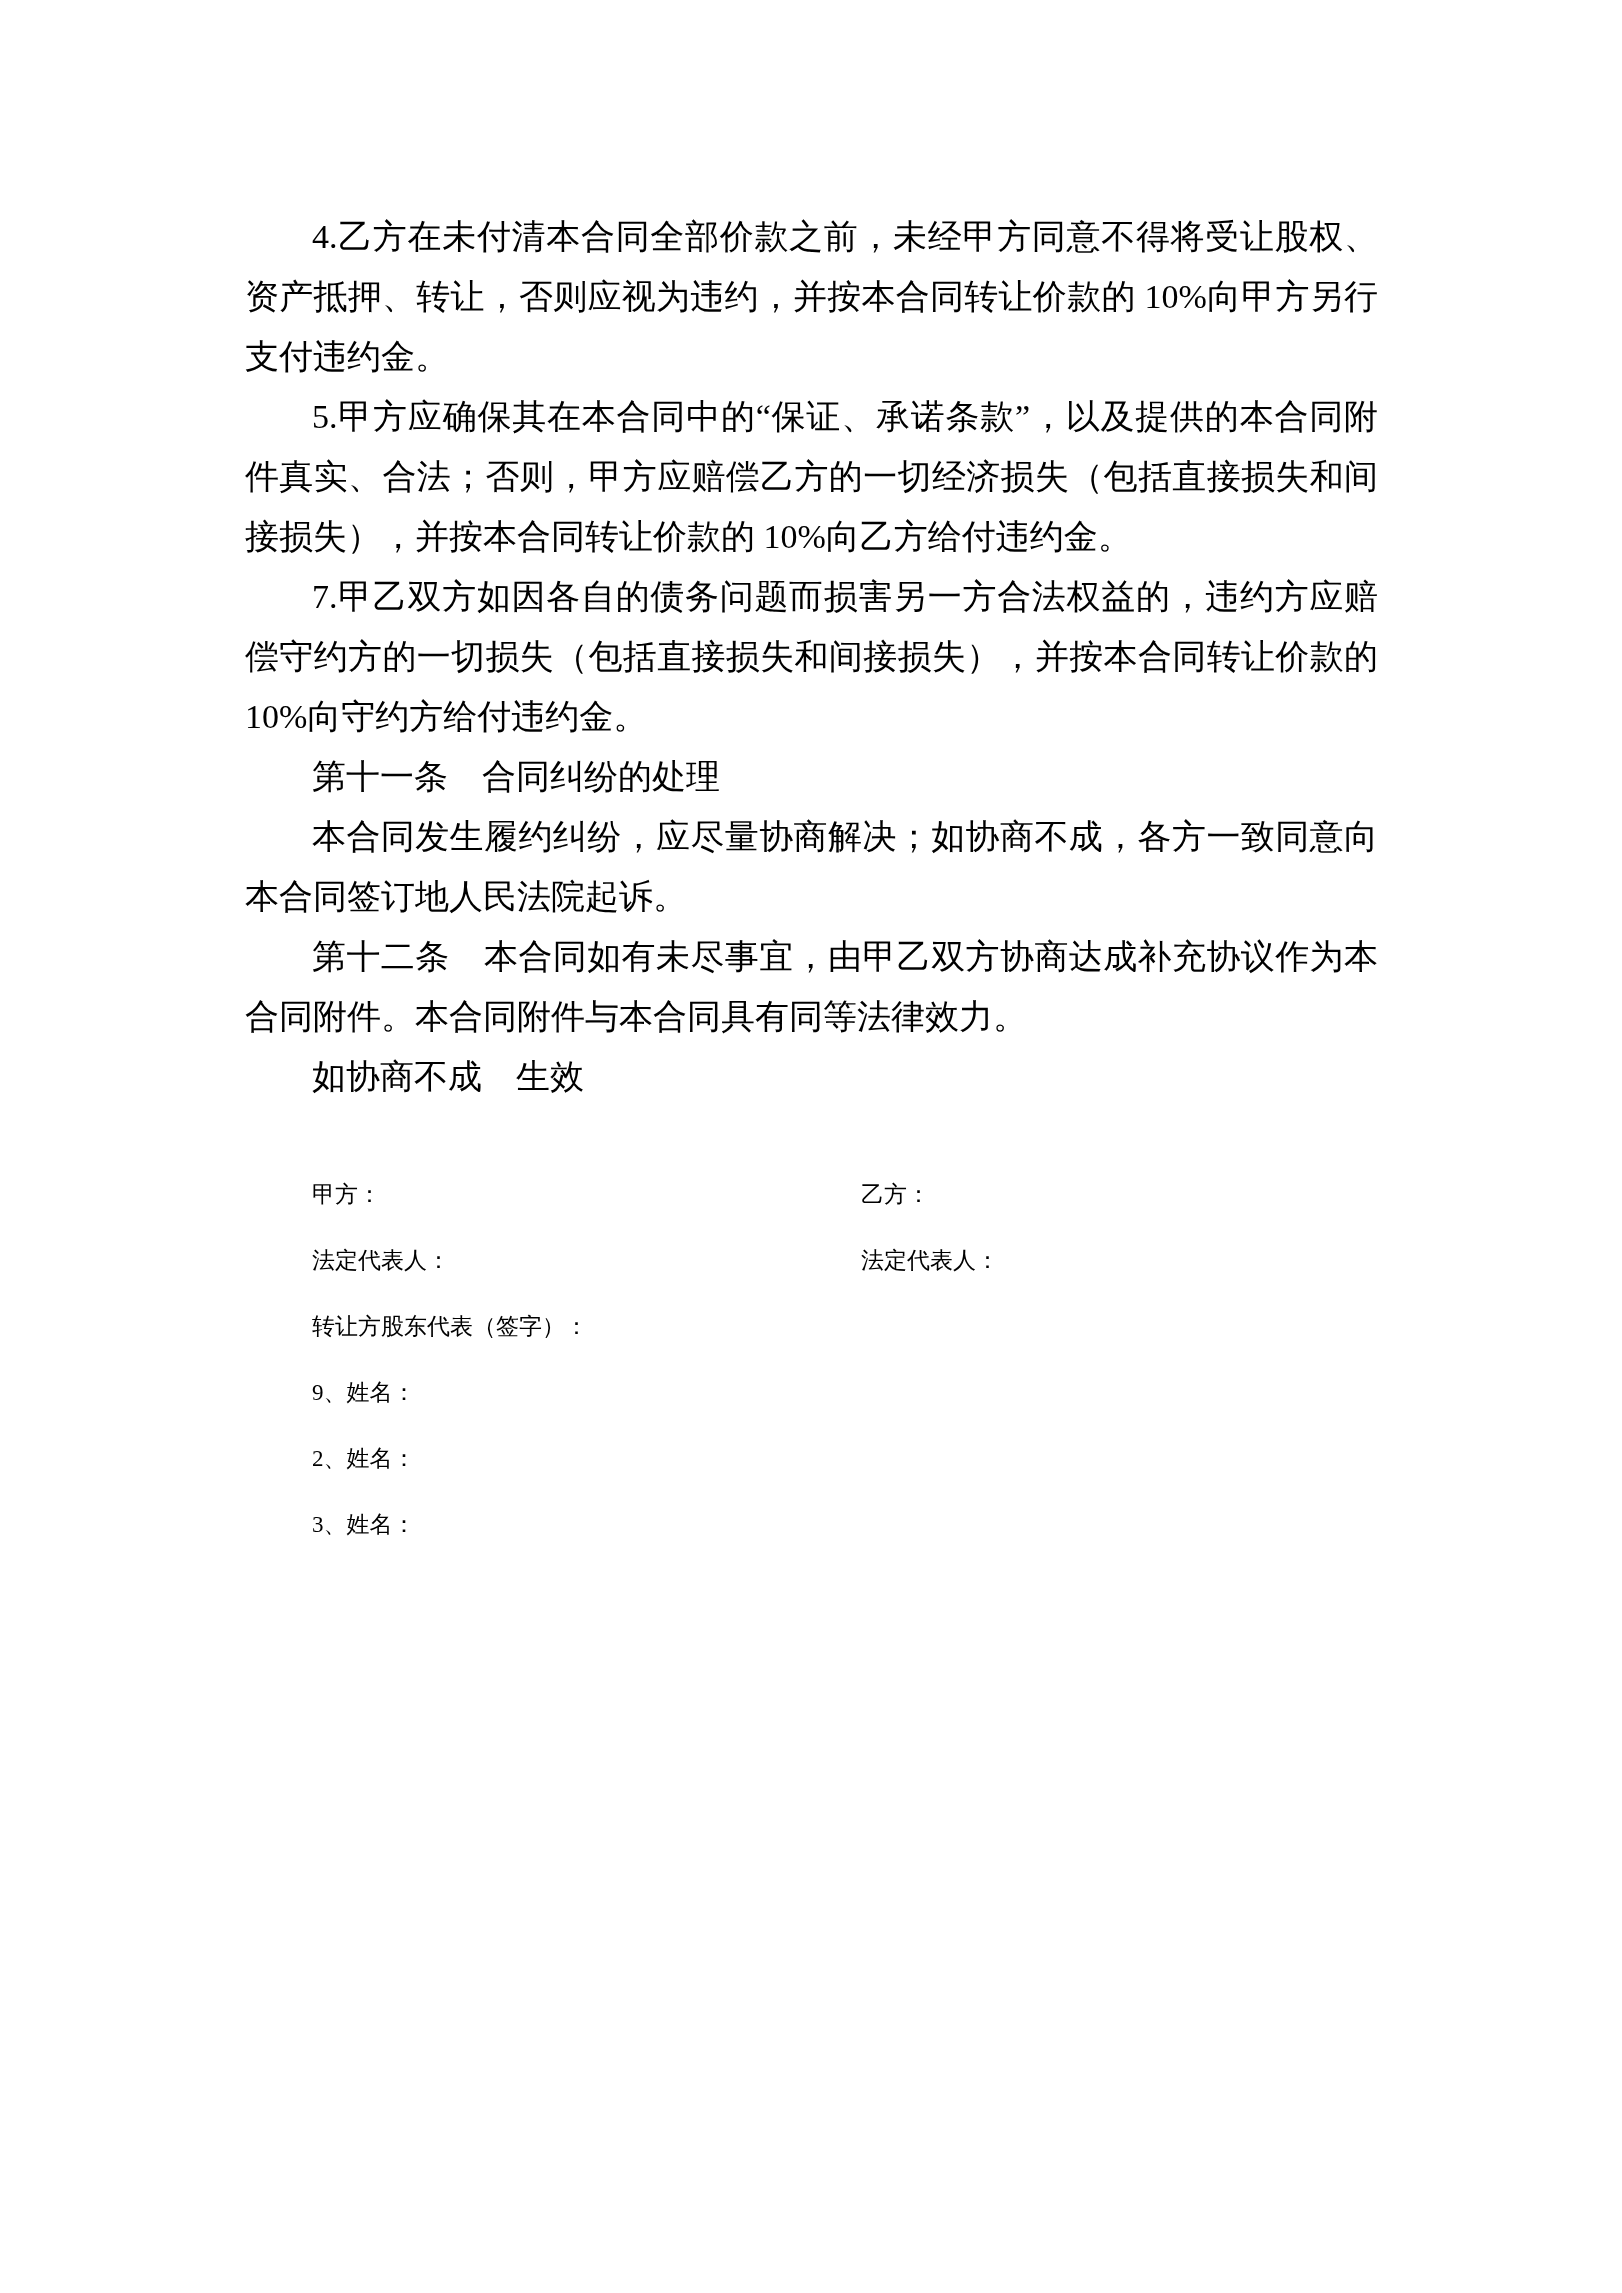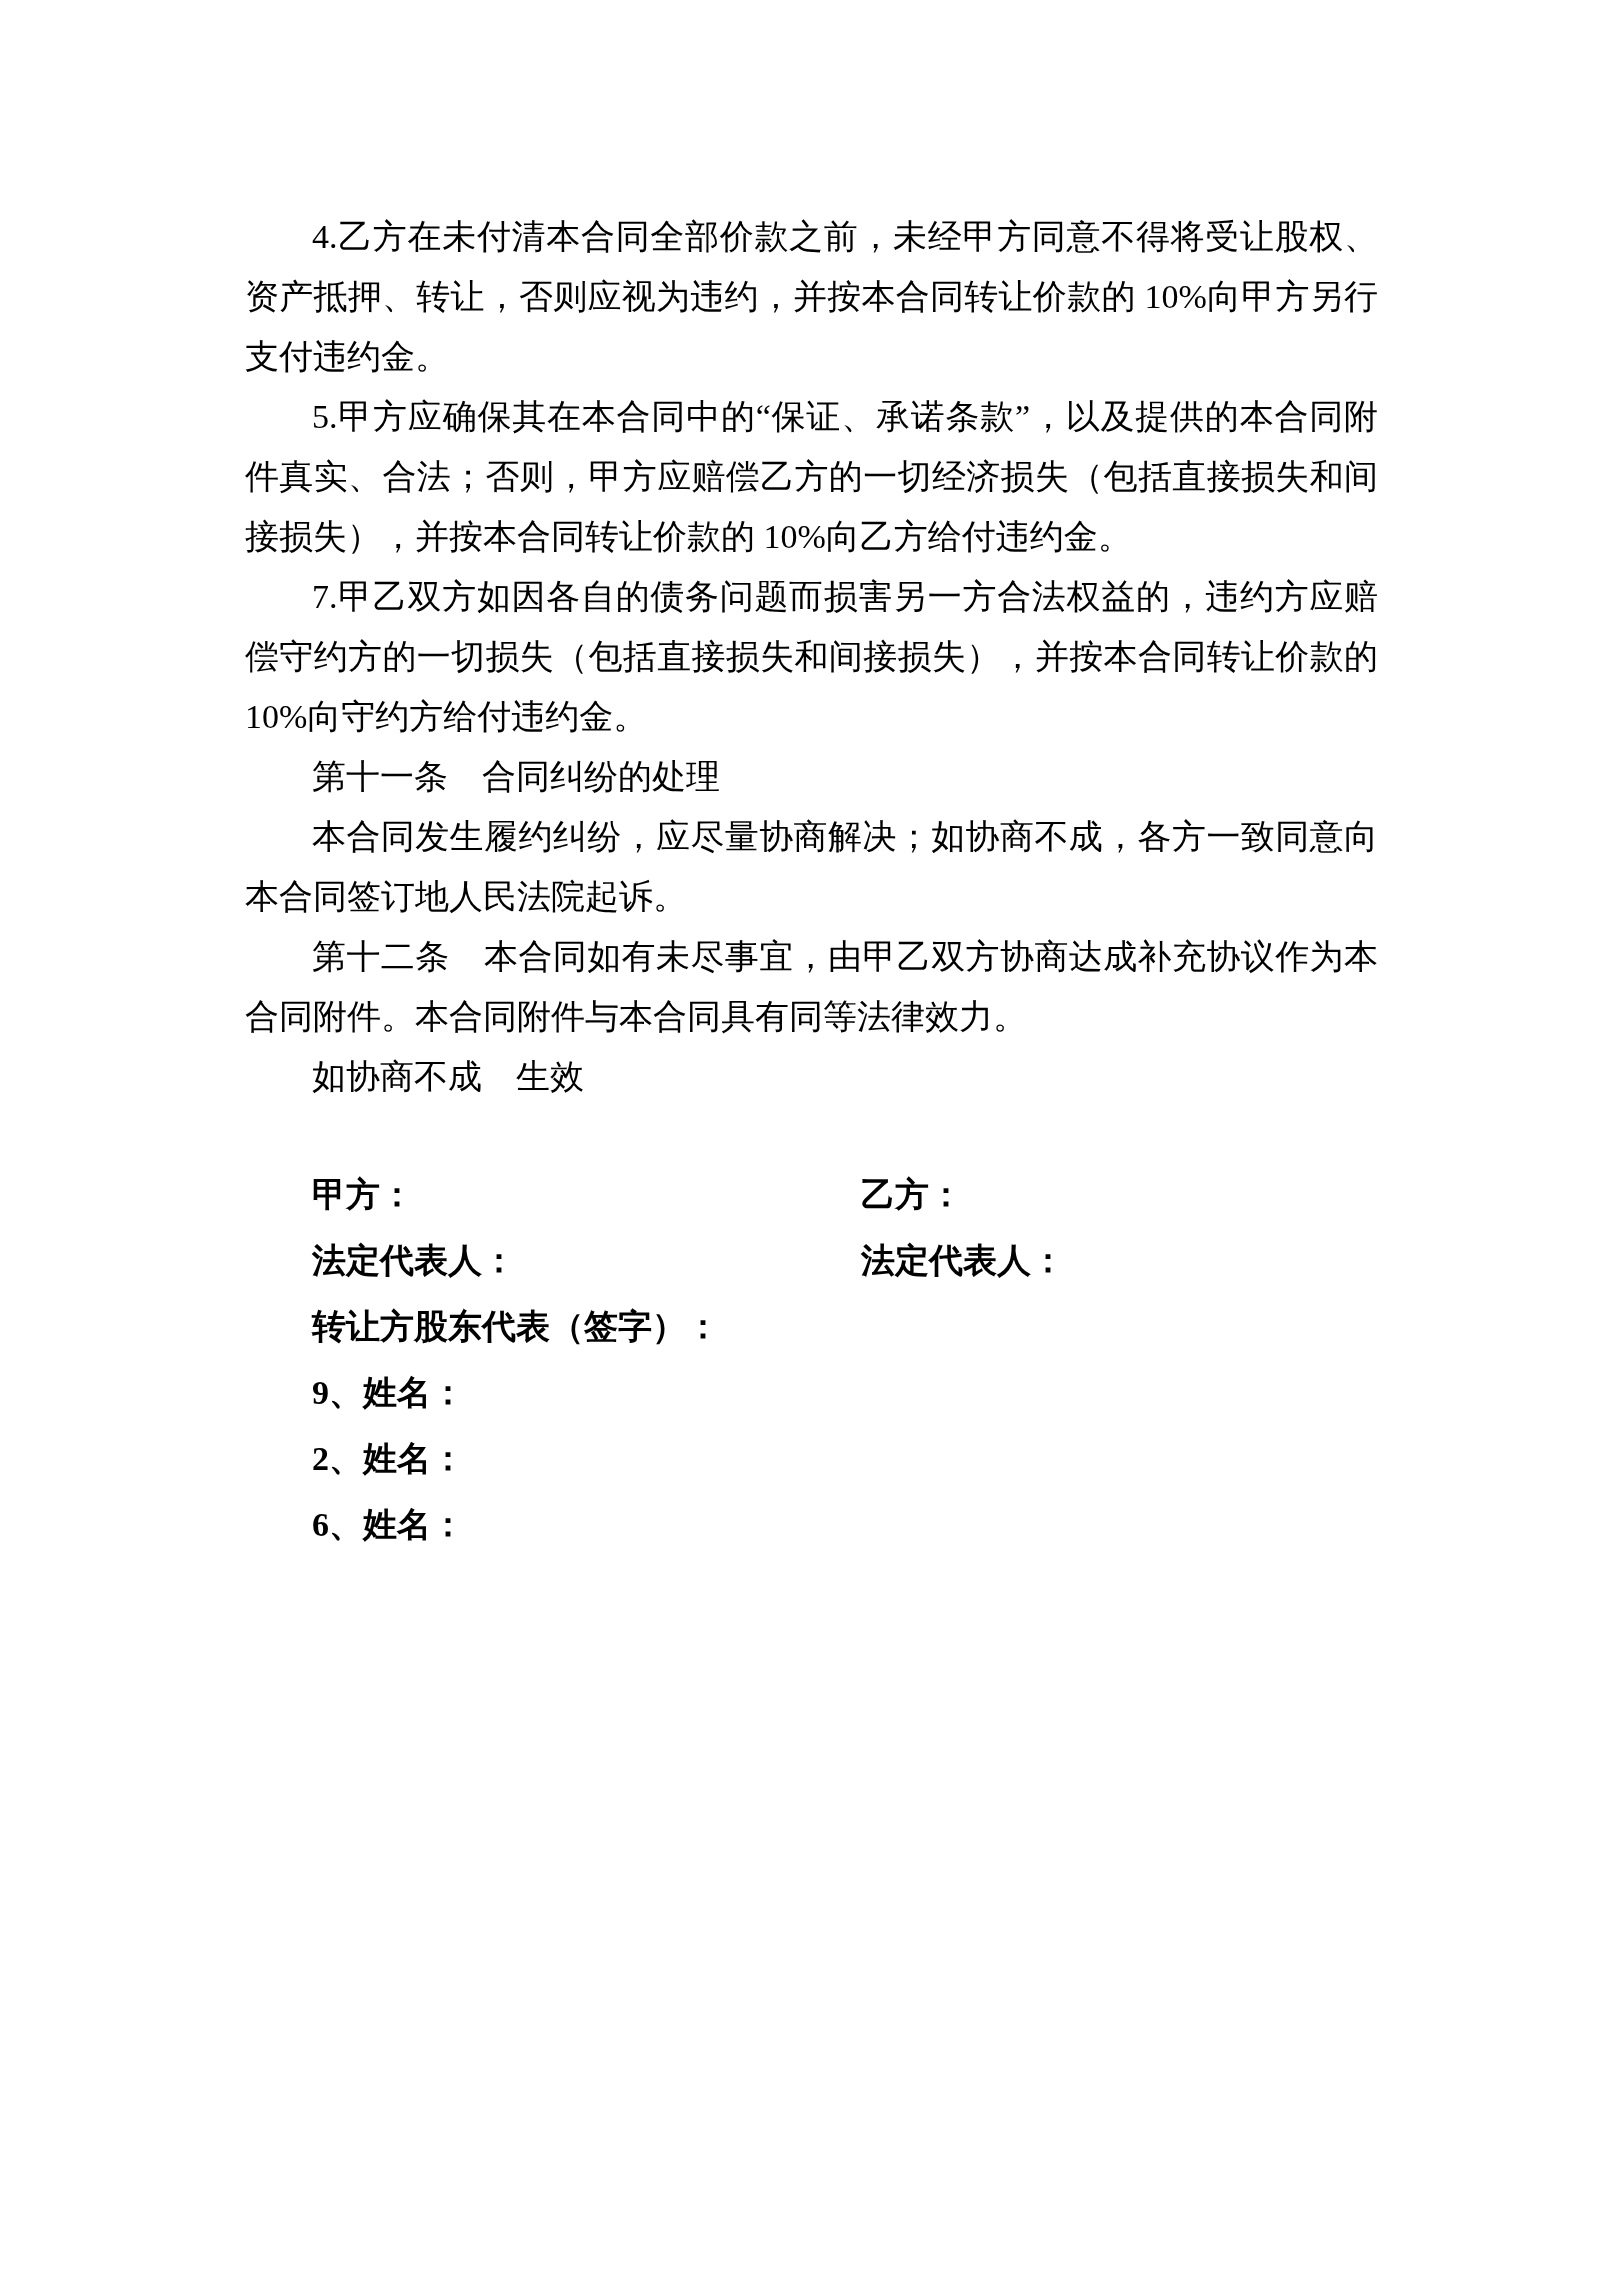--- a/index.html
+++ b/index.html
@@ -21,22 +21,21 @@
   .para {
     margin: 0;
     font-size: 34px;
     line-height: 60px;
     text-align: justify;
     text-indent: 67px;
     word-break: break-all;
   }
   .sig-block {
     margin-top: 55px;
-    font-size: 34px;
-    font-weight: bold;
+    font-size: 23px;
   }
   .sig-row {
     position: relative;
     line-height: 66px;
     height: 66px;
   }
   .sig-col-left {
     display: inline-block;
     padding-left: 67px;
   }
@@ -67,17 +66,17 @@
       <span class="sig-col-left">甲方：</span>
       <span class="sig-col-right">乙方：</span>
     </div>
     <div class="sig-row">
       <span class="sig-col-left">法定代表人：</span>
       <span class="sig-col-right">法定代表人：</span>
     </div>
     <div class="sig-row sig-single">转让方股东代表（签字）：</div>
     <div class="sig-row sig-single">9、姓名：</div>
     <div class="sig-row sig-single">2、姓名：</div>
-    <div class="sig-row sig-single">6、姓名：</div>
+    <div class="sig-row sig-single">3、姓名：</div>
   </div>
 
 </div>
 
 
 </body></html>

